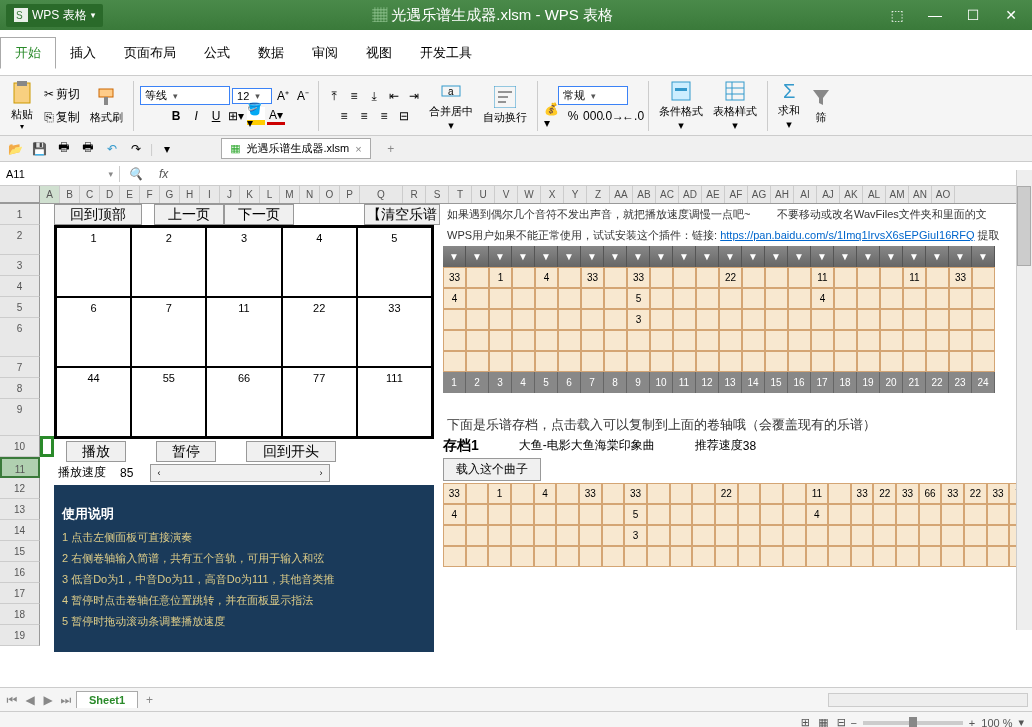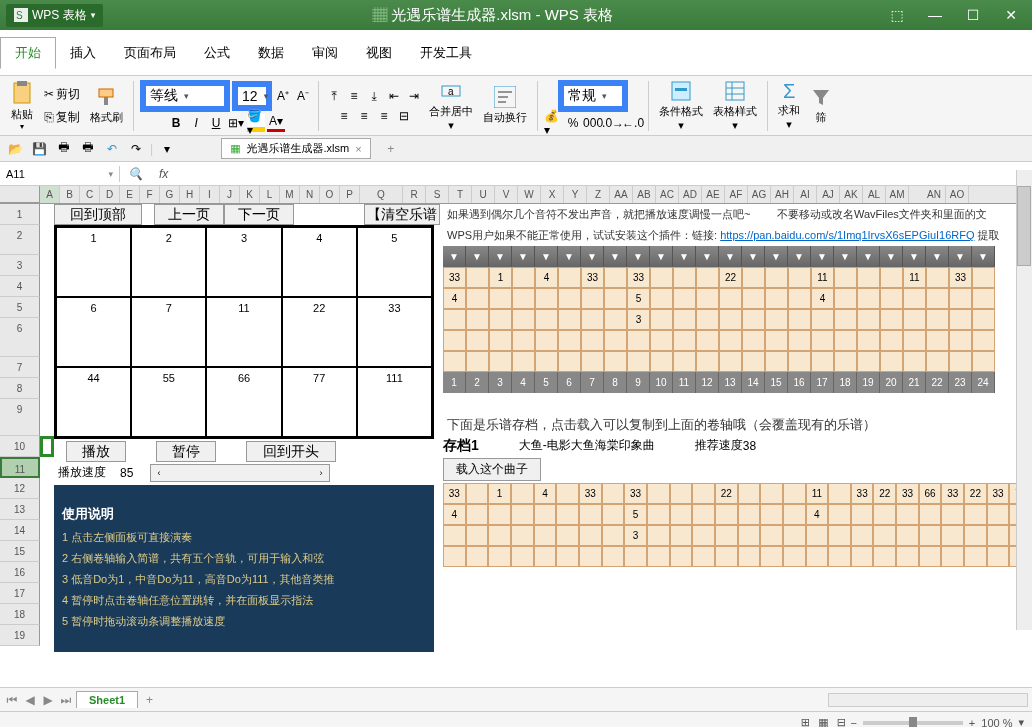--- a/index.html
+++ b/index.html
@@ -14,21 +14,21 @@
 .menu-bar{height:46px;background:#fff;border-bottom:1px solid #ccc;display:flex;align-items:center}
 .menu-item{padding:6px 14px;font-size:13px;cursor:pointer}
 .menu-item.active{background:#fff;border:1px solid #aaa;border-bottom:1px solid #fff;margin-bottom:-1px;color:#2a8a2a}
 
 .ribbon{height:60px;background:#f5f5f5;border-bottom:1px solid #ccc;display:flex;align-items:center;padding:2px 6px;gap:2px}
 .r-sep{width:1px;height:50px;background:#ccc;margin:0 4px}
 .r-group{display:flex;flex-direction:column;gap:2px;align-items:center}
 .r-btn{display:flex;align-items:center;padding:2px 4px;cursor:pointer;gap:2px}
 .r-big{display:flex;flex-direction:column;align-items:center;padding:2px 4px;cursor:pointer;font-size:11px}
 .r-big svg{margin-bottom:2px}
-.dropdown{background:#fff;border:6px solid #3b82f6;padding:1px 4px;font-size:14px;display:flex;align-items:center;gap:6px;cursor:pointer}
+.dropdown{background:#fff;border:1px solid #3b82f6;padding:1px 4px;font-size:11px;display:flex;align-items:center;gap:6px;cursor:pointer}
 .dropdown::after{content:'▾';font-size:9px;color:#555}
 .r-row{display:flex;gap:2px;align-items:center}
 .r-icon{width:18px;height:18px;display:flex;align-items:center;justify-content:center;cursor:pointer}
 
 .quick-bar{height:26px;background:#f0f0f0;border-bottom:1px solid #ccc;display:flex;align-items:center;padding:0 6px;gap:4px}
 .qb-icon{width:20px;height:20px;display:flex;align-items:center;justify-content:center;cursor:pointer}
 .doc-tab{margin-left:40px;background:#fff;border:1px solid #aaa;padding:2px 8px;display:flex;align-items:center;gap:6px;font-size:11px}
 .doc-tab .x{color:#888;cursor:pointer}
 
 .formula-bar{height:24px;display:flex;align-items:center;border-bottom:1px solid #ccc}
@@ -309,21 +309,21 @@
       <div class="ch" style="width: 23px;">AD</div>
       <div class="ch" style="width: 23px;">AE</div>
       <div class="ch" style="width: 23px;">AF</div>
       <div class="ch" style="width: 23px;">AG</div>
       <div class="ch" style="width: 23px;">AH</div>
       <div class="ch" style="width: 23px;">AI</div>
       <div class="ch" style="width: 23px;">AJ</div>
       <div class="ch" style="width: 23px;">AK</div>
       <div class="ch" style="width: 23px;">AL</div>
       <div class="ch" style="width: 23px;">AM</div>
-      <div class="ch" style="width: 23px; margin-left: 14px;">AN</div>
+      <div class="ch" style="width: 23px;">AN</div>
       <div class="ch" style="width: 23px;">AO</div>
     </div>
   <div class="row-headers" id="rowh">
       <div class="rh" style="height: 21px;">1</div>
       <div class="rh" style="height: 30px;">2</div>
       <div class="rh" style="height: 21px;">3</div>
       <div class="rh" style="height: 21px;">4</div>
       <div class="rh" style="height: 21px;">5</div>
       <div class="rh" style="height: 39px;">6</div>
       <div class="rh" style="height: 21px;">7</div>

